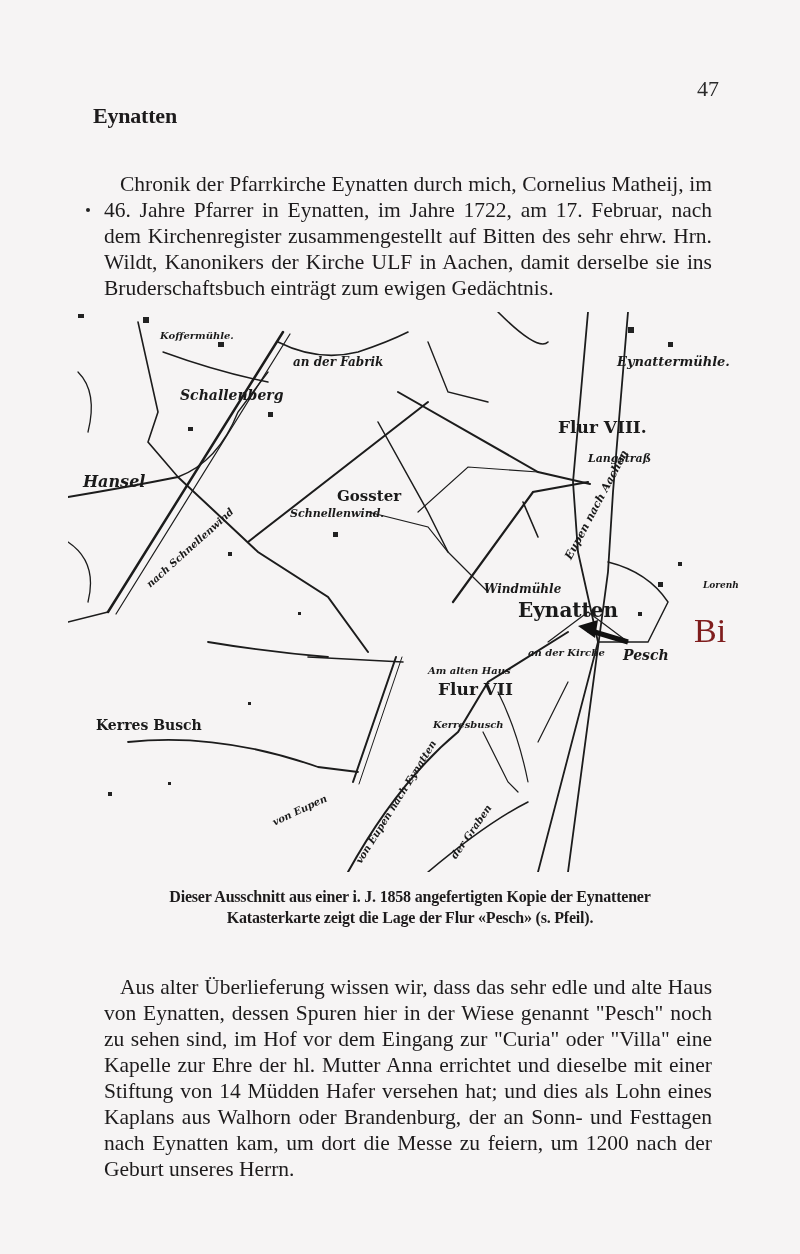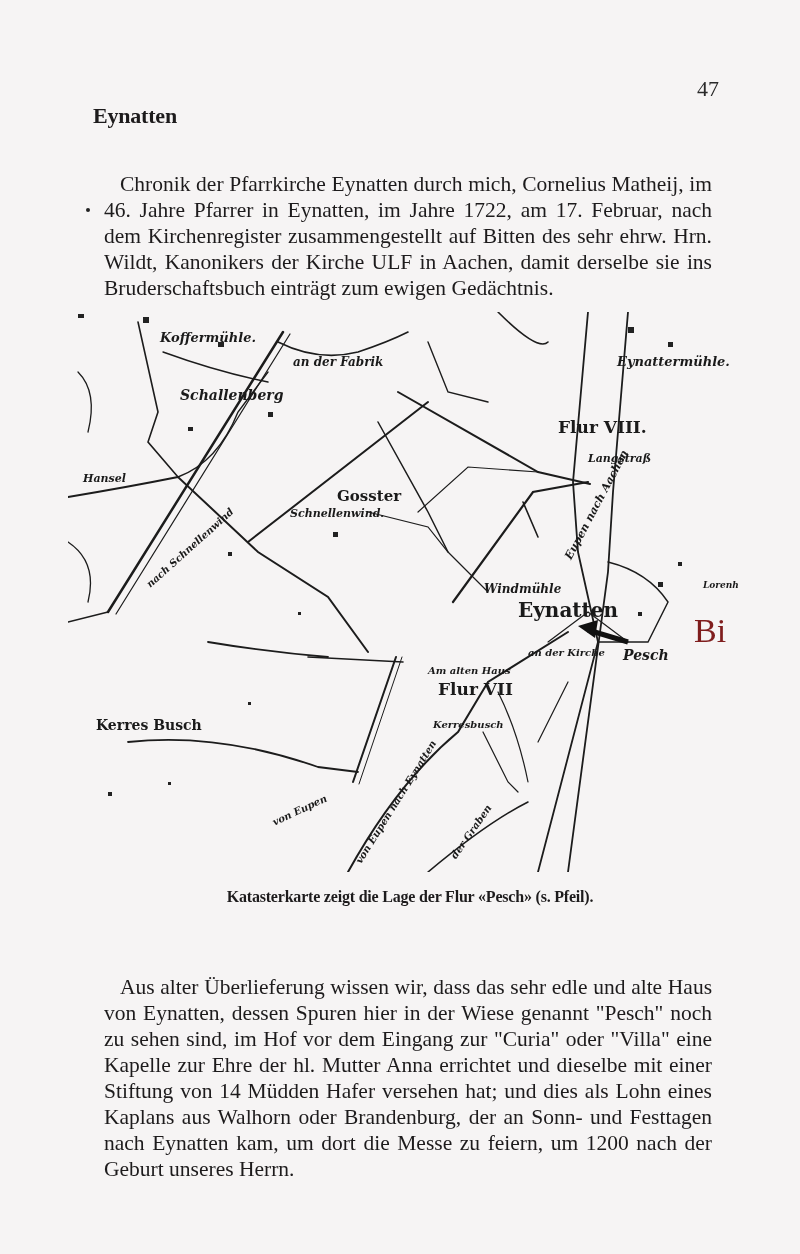--- a/index.html
+++ b/index.html
@@ -32,21 +32,21 @@
       position: absolute; left: 86px; top: 208px; width: 4px; height: 4px;
       border-radius: 50%; background: #222;
     }
     .map {
       position: absolute; left: 68px; top: 312px; width: 670px; height: 560px;
       overflow: hidden;
     }
     .map svg { width: 100%; height: 100%; display: block; }
     .map-label {
       position: absolute; font-style: italic; font-weight: bold;
-      font-size: 13px; color: #1a1a1a; white-space: nowrap;
+      font-size: 10px; color: #1a1a1a; white-space: nowrap;
       font-family: "DejaVu Serif", serif;
     }
     .map-label.big {
       font-style: normal; font-size: 20px; font-family: "DejaVu Serif", serif;
     }
     .map-label.mid {
       font-style: normal; font-size: 16px;
     }
     .caption {
       position: absolute; left: 100px; top: 886px; width: 620px;
@@ -148,21 +148,21 @@
       <rect x="40" y="480" width="4" height="4"></rect>
       <rect x="100" y="470" width="3" height="3"></rect>
       <rect x="180" y="390" width="3" height="3"></rect>
       <rect x="230" y="300" width="3" height="3"></rect>
     </g>
   </svg>
 
   <span class="map-label" style="left:92px;top:18px;">Koffermühle.</span>
   <span class="map-label" style="left:225px;top:43px;font-size:12px;">an der Fabrik</span>
   <span class="map-label" style="left:112px;top:75px;font-size:14px;">Schallenberg</span>
-  <span class="map-label" style="left:15px;top:160px;font-size:11px;">Hansel</span>
+  <span class="map-label" style="left:15px;top:160px;font-size:16px;">Hansel</span>
   <span class="map-label mid" style="left:258px;top:175px;font-style:normal;font-size:15px;margin-left:11px;">Gosster</span>
   <span class="map-label" style="left:222px;top:195px;font-size:11px;">Schnellenwind.</span>
   <span class="map-label" style="left:80px;top:268px;font-size:10px;transform:rotate(-42deg);transform-origin:left;">nach Schnellenwind</span>
   <span class="map-label" style="left:549px;top:42px;font-size:13px;">Eynattermühle.</span>
   <span class="map-label mid" style="left:490px;top:105px;font-size:17px;">Flur VIII.</span>
   <span class="map-label" style="left:520px;top:140px;font-size:11px;">Langstraß</span>
   <span class="map-label" style="left:500px;top:240px;font-size:11px;transform:rotate(-62deg);transform-origin:left;">Eupen nach Aachen</span>
   <span class="map-label" style="left:416px;top:270px;font-size:12px;">Windmühle</span>
   <span class="map-label big" style="left:450px;top:286px;">Eynatten</span>
   <span class="map-label" style="left:635px;top:268px;font-size:9px;">Lorenhaus</span>
@@ -173,18 +173,19 @@
   <span class="map-label" style="left:28px;top:405px;font-style:normal;font-size:14px;">Kerres Busch</span>
   <span class="map-label" style="left:365px;top:407px;font-size:10px;">Kerresbusch</span>
   <span class="map-label" style="left:290px;top:545px;font-size:10px;transform:rotate(-58deg);transform-origin:left;">von Eupen nach Eynatten</span>
   <span class="map-label" style="left:385px;top:540px;font-size:10px;transform:rotate(-55deg);transform-origin:left;">der Graben</span>
   <span class="map-label" style="left:205px;top:505px;font-size:10px;transform:rotate(-25deg);transform-origin:left;">von Eupen</span>
 </div>
 
 <div class="letter-B">Bi</div>
 
 <div class="caption">
+  <div>Dieser Ausschnitt aus einer i. J. 1858 angefertigten Kopie der Eynattener</div>
   <div>Katasterkarte zeigt die Lage der Flur «Pesch» (s. Pfeil).</div>
 </div>
 
 <div class="para body-para">
   <p class="indent">Aus alter Überlieferung wissen wir, dass das sehr edle und alte Haus von Eynatten, dessen Spuren hier in der Wiese genannt "Pesch" noch zu sehen sind, im Hof vor dem Eingang zur "Curia" oder "Villa" eine Kapelle zur Ehre der hl. Mutter Anna errichtet und dieselbe mit einer Stiftung von 14 Müdden Hafer versehen hat; und dies als Lohn eines Kaplans aus Walhorn oder Brandenburg, der an Sonn- und Festtagen nach Eynatten kam, um dort die Messe zu feiern, um 1200 nach der Geburt unseres Herrn.</p>
 </div>
 
 </body></html>

